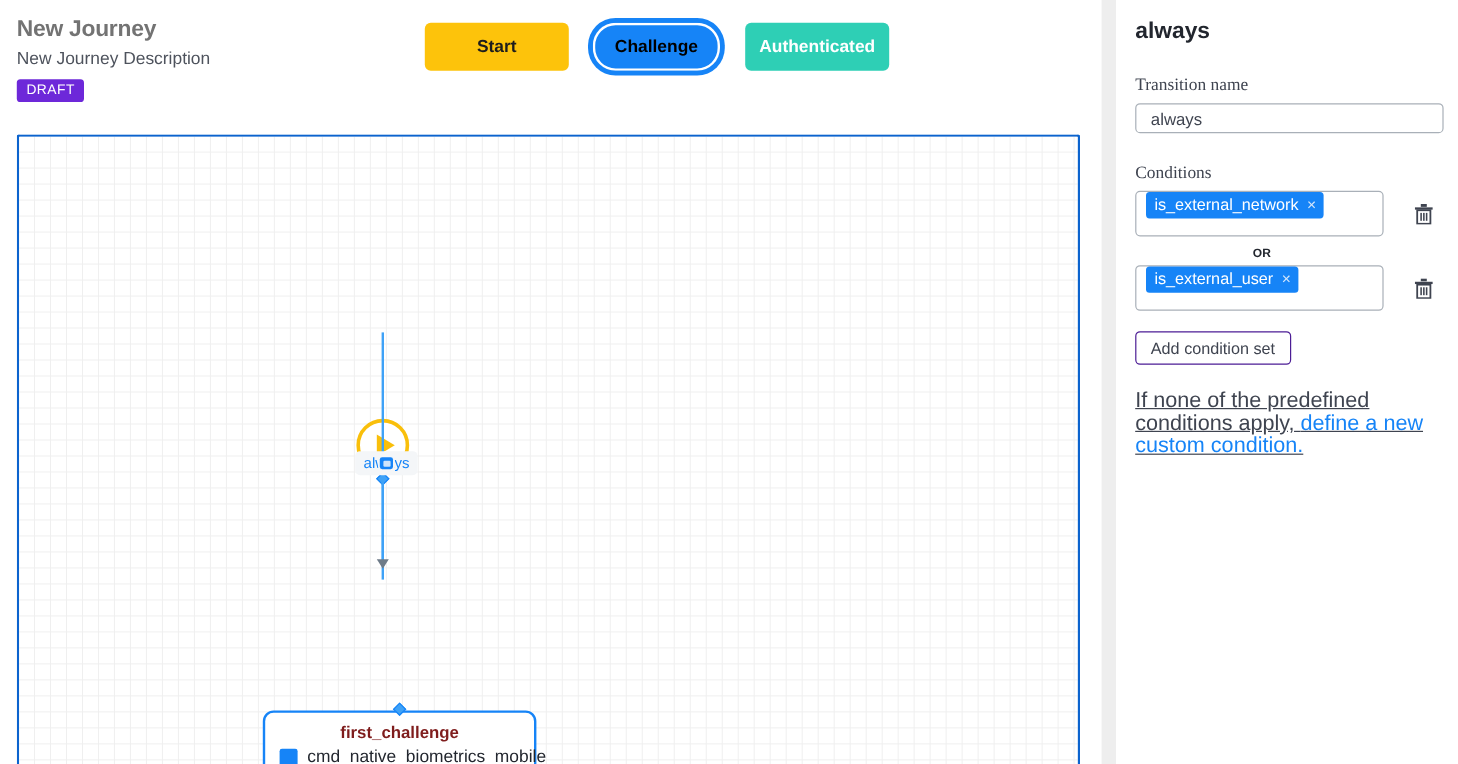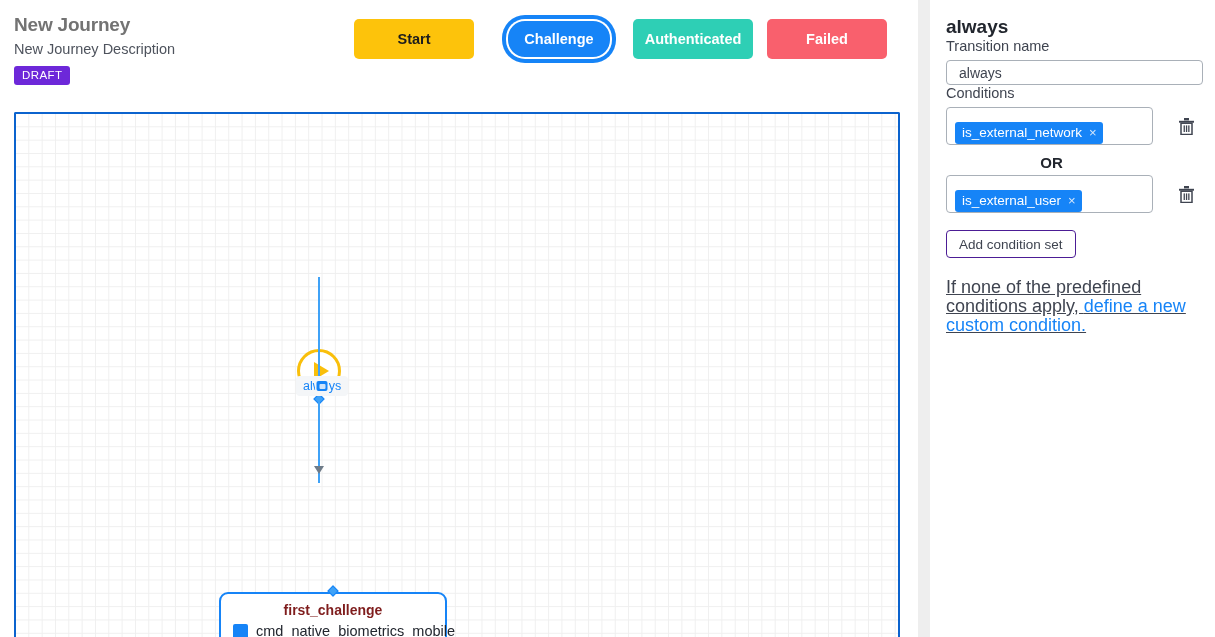--- a/index.html
+++ b/index.html
@@ -35,22 +35,22 @@
   
   #state-buttons { position:absolute; left:340px; top:9px; height:50px; display:flex; align-items:flex-start; }
   .state-btn {
     height:40px; border:none; border-radius:5px;
     font-family:"Liberation Sans", sans-serif;
     font-size:14.5px; font-weight:bold; cursor:pointer;
     display:flex; align-items:center; justify-content:center;
     padding:0 14px; margin-right:14px; white-space:nowrap;
   }
   .state-btn.start      { background:#fdc30b; color:#1d1d1d; width:120px; }
-  .state-btn.challenge  { background:#1684f7; color:#ffffff; width:106px;
-      box-shadow:0 0 0 2px #ffffff inset, 0 0 0 4px #1684f7; margin-left:18px; margin-right:21px;border-radius:19px; }
+  .state-btn.challenge  { background:#1684f7; color:#000000; width:106px;
+      box-shadow:0 0 0 2px #ffffff inset, 0 0 0 4px #1684f7; margin-left:6px; margin-right:21px;border-radius:19px; }
   .state-btn.authenticated { background:#2ecfb5; color:#ffffff; width:120px; }
   .state-btn.failed     { background:#f9606d; color:#ffffff; width:120px; }
 
   
   #canvas-wrap {
     position:absolute; left:14px; top:112px; width:886px; height:525px;
     border:2px solid #0b63ce; border-bottom:none; border-radius:2px 2px 0 0;
     background-color:#ffffff;
     background-image:
       linear-gradient(to right, #efefef 1px, transparent 1px),
@@ -118,41 +118,41 @@
     margin-right:8px; flex:none;
   }
   .flow-row-label { font-size:14.5px; color:#22262e; line-height:18px; white-space:nowrap; }
 
   
   #gutter { position:absolute; left:918px; top:0; width:12px; height:637px; background:#eeeeee; }
 
   
   #panel { position:absolute; left:930px; top:0; width:285px; height:637px; background:#ffffff; padding:14px 16px 0 16px; }
   .panel-title { font-size:19px; font-weight:bold; color:#22262e; margin:2px 0 0 0; }
-  .field-label { font-size:14.5px; color:#3f4450; margin-bottom:6px; }
+  .field-label { font-size:14.5px; color:#3f4450; margin-top:25px; margin-bottom:6px;font-family:Liberation Serif, serif; }
   .text-input {
     width:257px; height:25px; border:1px solid #a9b0b8; border-radius:4px;
     font-family:"Liberation Sans", sans-serif; font-size:14px; color:#3f4450;
     padding:0 0 0 12px; background:#fff; outline:none;
   }
   .cond-row { display:flex; align-items:center; margin-top:4px; }
   .cond-box {
     width:209px; min-height:38px; border:1px solid #a9b0b8; border-radius:4px;
-    display:flex; align-items:flex-end; padding:0 8px; background:#fff;
+    display:flex; align-items:flex-start; padding:0 8px; background:#fff;
   }
   .tag {
     display:inline-flex; align-items:center; background:#1684f7; color:#ffffff;
     border-radius:3px; font-size:13.5px; padding:3px 6px 4px 7px; line-height:15px;
   }
   .tag-x { margin-left:7px; font-size:13px; color:#d6e7fb; cursor:pointer; line-height:13px; }
   .trash-btn {
     width:26px; height:26px; margin-left:20px; border:none; background:transparent;
     cursor:pointer; display:flex; align-items:center; justify-content:center; padding:0;
   }
-  .or-label { text-align:center; font-size:15px; font-weight:bold; color:#22262e;
+  .or-label { text-align:center; font-size:10px; font-weight:bold; color:#22262e;
               width:211px; margin:9px 0 2px 0; }
   .btn-secondary {
     margin-top:17px; height:28px; padding:0 12px;
     background:#ffffff; border:1px solid #4c1d95; border-radius:4px;
     font-family:"Liberation Sans", sans-serif; font-size:13.5px; color:#3f4450; cursor:pointer;
   }
   .help-text { margin-top:20px; font-size:18px; color:#3f4450; line-height:19px; width:250px;text-decoration:underline; }
   .help-link { color:#1684f7; text-decoration:none; }
 </style>
 </head>
@@ -166,21 +166,20 @@
       <div id="title-block">
         <div class="journey-title">New Journey</div>
         <div class="journey-desc">New Journey Description</div>
         <div><span class="badge-draft">DRAFT</span></div>
       </div>
 
       <div id="state-buttons">
         <button class="state-btn start">Start</button>
         <button class="state-btn challenge">Challenge</button>
         <button class="state-btn authenticated">Authenticated</button>
-        <button class="state-btn failed">Failed</button>
       </div>
     </div>
 
     <div id="canvas-wrap">
       <div id="canvas-inner">
 
         <div class="start-node">
           <div class="circle">
             <div class="play-tri"></div>
           </div>

